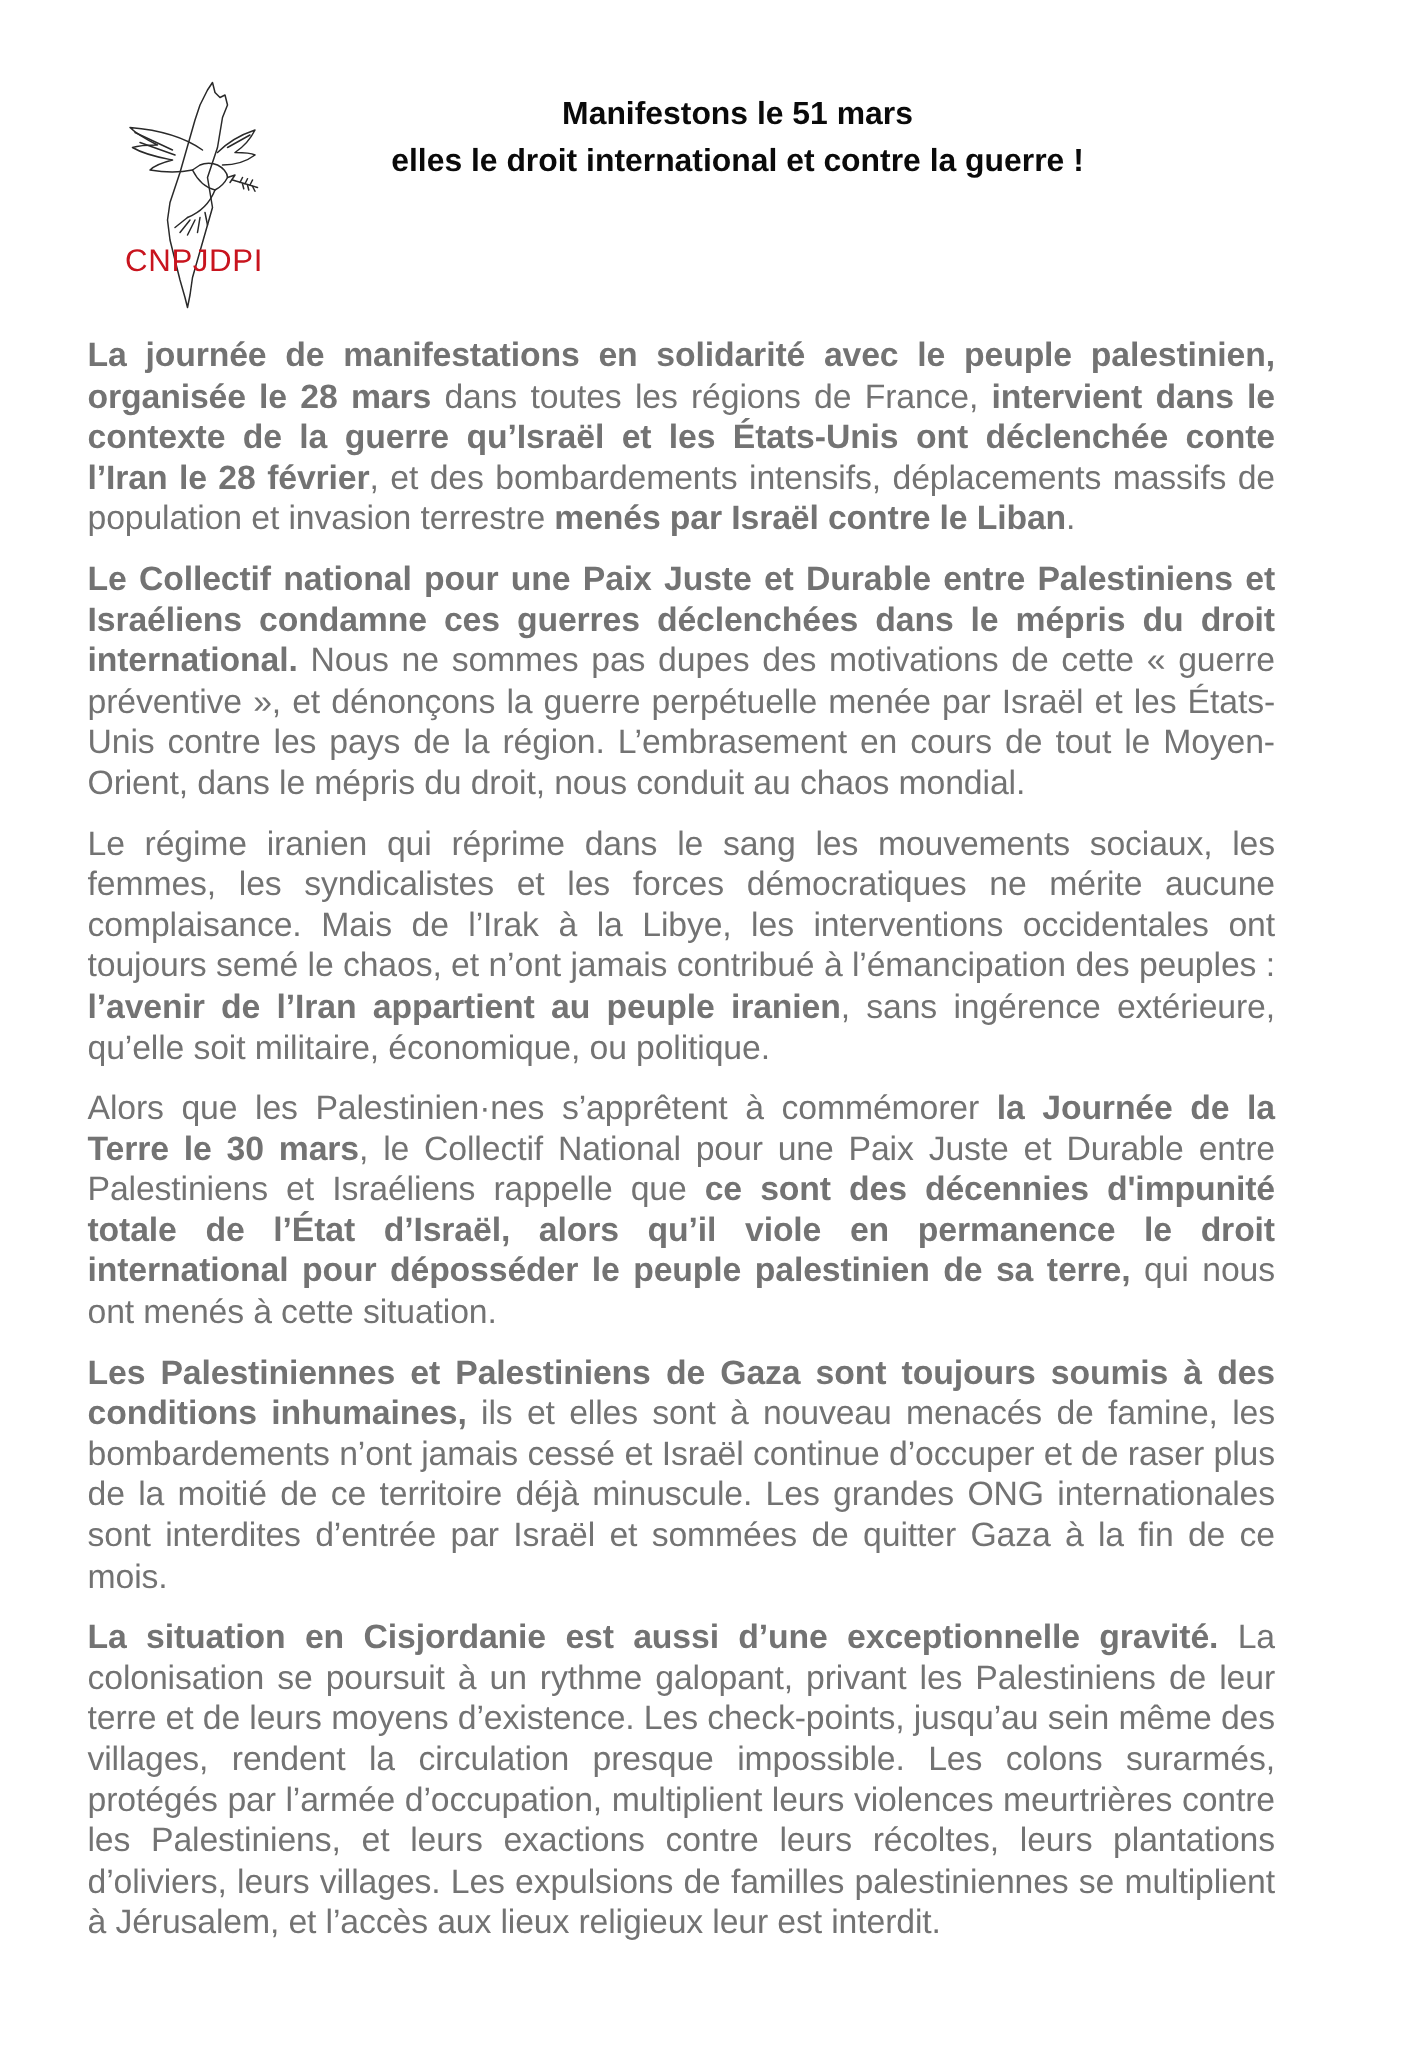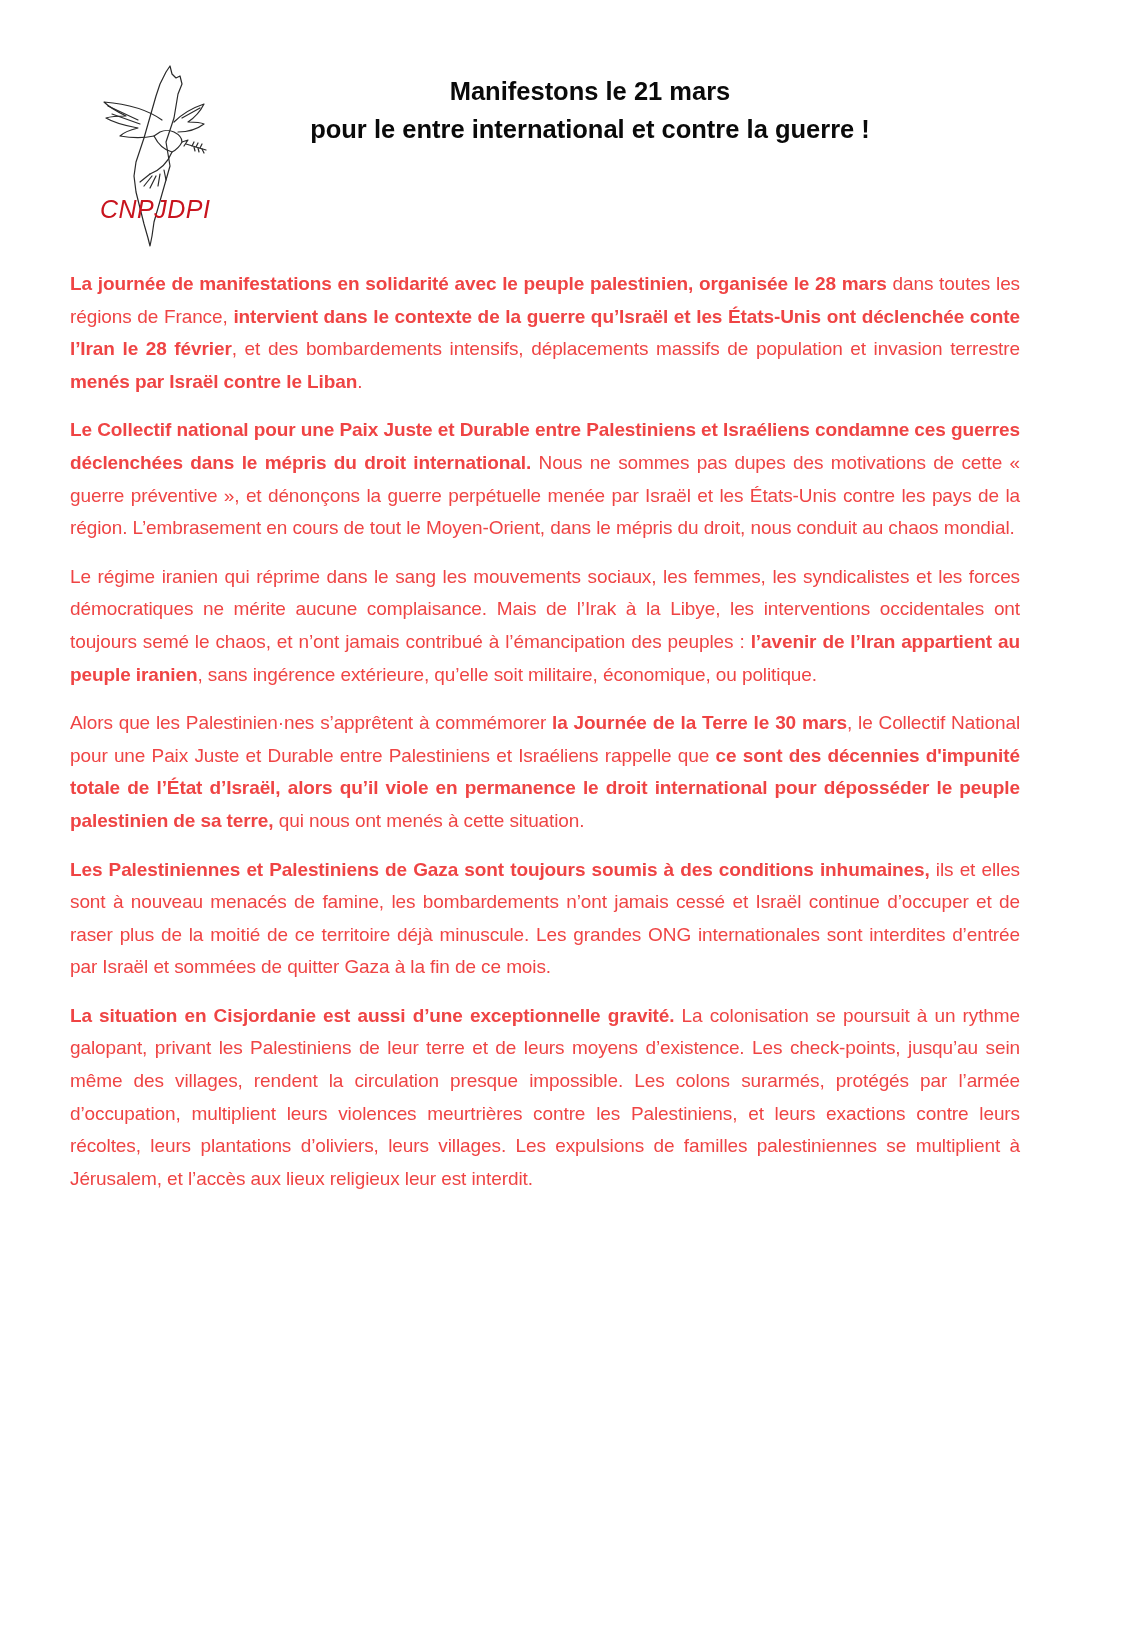--- a/index.html
+++ b/index.html
@@ -31,44 +31,43 @@
     .logo svg { position: absolute; left: 0; top: 0; }
     .logo-text {
       position: absolute;
       left: 22px;
       top: 137px;
       font-family: "Liberation Sans", sans-serif;
       font-size: 25px;
       letter-spacing: 0.5px;
       color: #c8141e;
       white-space: nowrap;
-      font-style: italic;
     }
     .title {
       position: absolute;
       left: 250px;
       top: 72px;
       width: 680px;
       text-align: center;
       font-weight: bold;
       font-size: 25.5px;
       line-height: 38px;
       color: #0a0a0a;
     }
     .title div { white-space: nowrap; }
     .body-text {
       position: absolute;
       left: 70px;
       top: 268px;
       width: 950px;
-      font-size: 19px;
+      font-size: 27px;
       line-height: 32.6px;
       text-align: justify;
       text-align-last: left;
-      color: #ef4444;
+      color: #737373;
       letter-spacing: -0.1px;
     }
     .body-text p {
       margin: 0 0 16px 0;
     }
     .body-text b { font-weight: bold; }
   </style>
 </head>
 <body>
 
@@ -95,22 +94,22 @@
         <path d="M104 84 L110 82 L106 88"></path>
 
         <path d="M108 86 L128 92"></path>
         <path d="M114 88 L116 84 M118 89 L120 85 M122 90 L124 86 M116 89 L117 93 M120 90 L121 94 M124 91 L126 95"></path>
       </g>
     </svg>
     <span class="logo-text">CNPJDPI</span>
   </div>
 
   <div class="title">
-    <div>Manifestons le 21 mars</div>
-    <div>pour le entre international et contre la guerre !</div>
+    <div>Manifestons le 51 mars</div>
+    <div>elles le droit international et contre la guerre !</div>
   </div>
 
   <div class="body-text">
     <p><b>La journée de manifestations en solidarité avec le peuple palestinien, organisée le 28 mars</b><span> dans toutes les régions de France, </span><b>intervient dans le contexte de la guerre qu’Israël et les États-Unis ont déclenchée conte l’Iran le 28 février</b><span>, et des bombardements intensifs, déplacements massifs de population et invasion terrestre </span><b>menés par Israël contre le Liban</b><span>.</span></p>
 
     <p><b>Le Collectif national pour une Paix Juste et Durable entre Palestiniens et Israéliens condamne ces guerres déclenchées dans le mépris du droit international.</b><span> Nous ne sommes pas dupes des motivations de cette « guerre préventive », et dénonçons la guerre perpétuelle menée par Israël et les États-Unis contre les pays de la région. L’embrasement en cours de tout le Moyen-Orient, dans le mépris du droit, nous conduit au chaos mondial.</span></p>
 
     <p><span>Le régime iranien qui réprime dans le sang les mouvements sociaux, les femmes, les syndicalistes et les forces démocratiques ne mérite aucune complaisance. Mais de l’Irak à la Libye, les interventions occidentales ont toujours semé le chaos, et n’ont jamais contribué à l’émancipation des peuples : </span><b>l’avenir de l’Iran appartient au peuple iranien</b><span>, sans ingérence extérieure, qu’elle soit militaire, économique, ou politique.</span></p>
 
     <p><span>Alors que les Palestinien·nes s’apprêtent à commémorer </span><b>la Journée de la Terre le 30 mars</b><span>, le Collectif National pour une Paix Juste et Durable entre Palestiniens et Israéliens rappelle que </span><b>ce sont des décennies d'impunité totale de l’État d’Israël, alors qu’il viole en permanence le droit international pour déposséder le peuple palestinien de sa terre,</b><span> qui nous ont menés à cette situation.</span></p>

